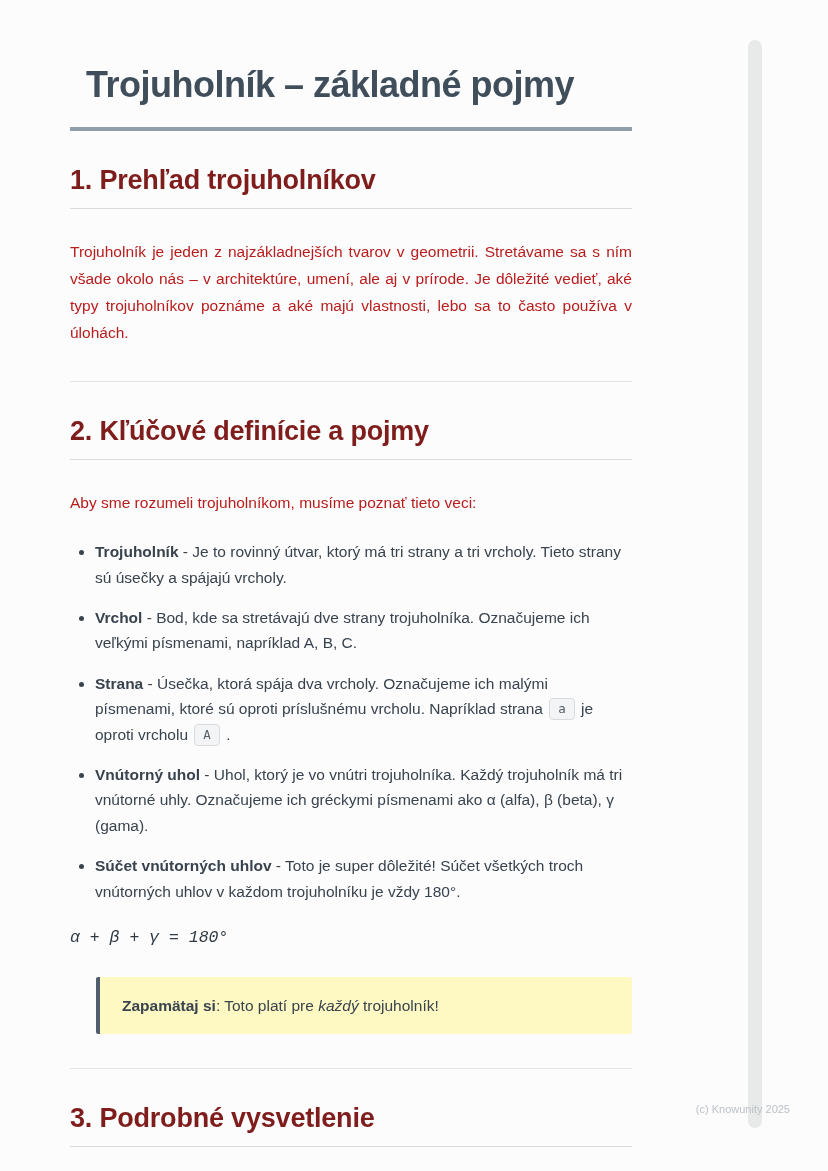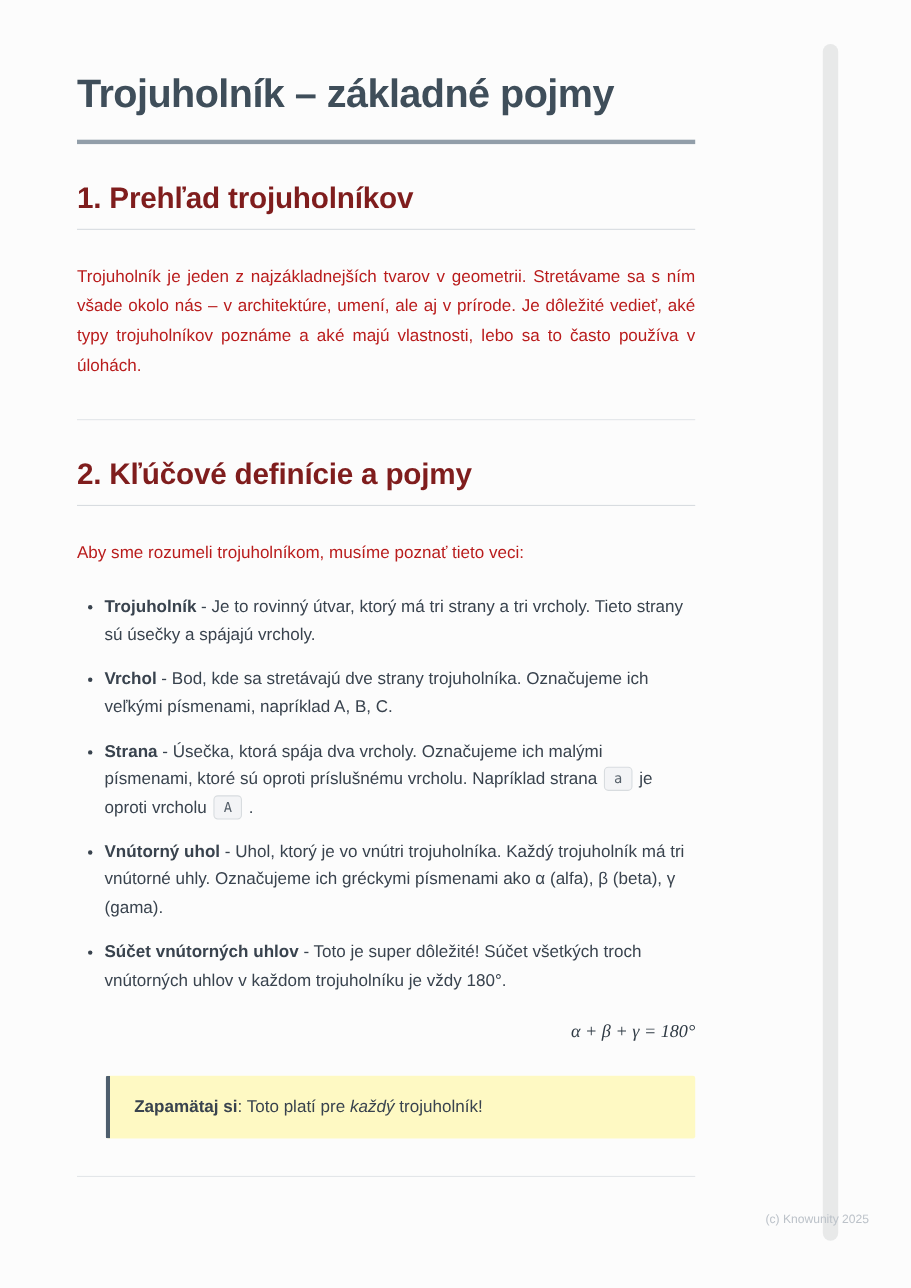--- a/index.html
+++ b/index.html
@@ -16,20 +16,21 @@
     left: 70px;
     top: 64px;
     width: 562px;
   }
   h1.doc-title {
     font-size: 36px;
     font-weight: 700;
     color: #3f4e5a;
     letter-spacing: -0.5px;
     line-height: 1.15;
+    margin-left: 16px;
   }
   .title-rule {
     height: 4px;
     background: #929ea9;
     margin-top: 22px;
   }
   section { margin-top: 34px; }
   h2.section-heading {
     font-size: 27px;
     font-weight: 700;
@@ -71,22 +72,22 @@
     padding: 0 8px;
     font-family: "DejaVu Sans Mono", monospace;
     font-size: 12.5px;
     line-height: 20px;
     color: #555f69;
     vertical-align: 1px;
     margin: 0 2px;
   }
   .formula {
     margin-top: 24px;
-    text-align: right;
-    font-family: Liberation Serif, serif;
+    text-align: left;
+    font-family: Liberation Mono, monospace;
     font-style: italic;
     font-size: 16.5px;
     color: #2f3a44;
   }
   .callout {
     margin-top: 30px;
     margin-left: 26px;
     background: #fef9c3;
     border-left: 4px solid #4e5e6d;
     border-radius: 2px;
@@ -154,18 +155,21 @@
 
     <div class="formula">α + β + γ = 180°</div>
 
     <div class="callout">
       <span class="callout-label">Zapamätaj si</span><span>: Toto platí pre </span><em>každý</em><span> trojuholník!</span>
     </div>
   </section>
 
   <hr class="divider">
 
+  <section>
+    <h2 class="section-heading">3. Podrobné vysvetlenie</h2>
+  </section>
 
 </div>
 
 <div class="scrollbar-track"></div>
 
 <div class="footer-note">(c) Knowunity 2025</div>
 
 </body></html>

